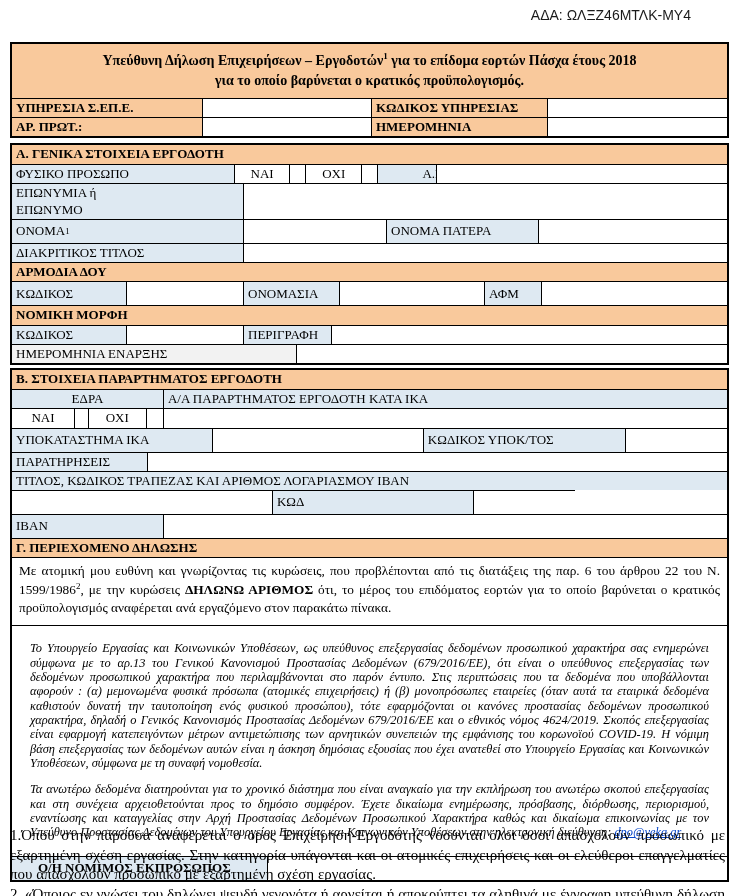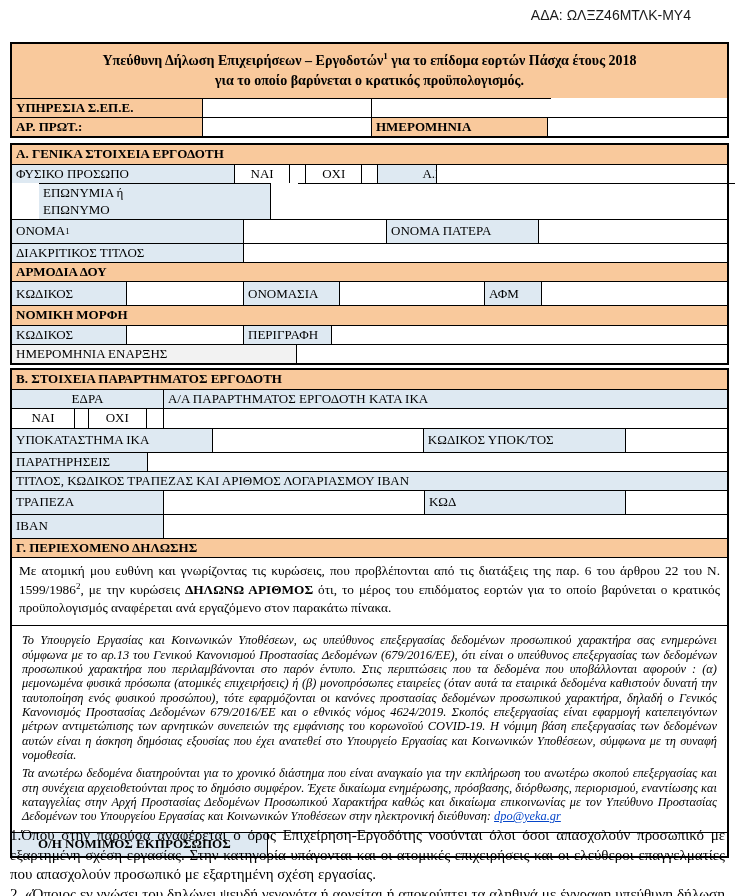--- a/index.html
+++ b/index.html
@@ -33,49 +33,50 @@
     padding:7px 30px 6px 30px;line-height:1.45;white-space:normal;
   }
   .para{
     display:block;white-space:normal;text-align:justify;
     font-size:13.3px;line-height:1.38;padding:4px 7px 8px 7px;
   }
   .gdpr{
     display:block;white-space:normal;text-align:justify;
     font-style:italic;font-size:12.4px;line-height:1.155;padding:3px 6px 4px 6px;
   }
-  .gdpr p{margin:4px;}
+  .gdpr p{margin:12px;}
   sup{font-size:9px;line-height:0;}
   .link{color:#0545c9;text-decoration:underline;cursor:pointer;}
   .footnotes{
     position:absolute;left:10px;width:715px;top:826px;
     font-size:15px;line-height:1.3;text-align:justify;
   }
   .footnotes p{margin:0;}
   .bold{font-weight:bold;}
-  .tall{min-height:34px;margin-left:27px;}
+  .tall{min-height:34px;}
   .mid{min-height:24px;}
 </style>
 </head>
 <body>
 
 <div class="page">
 
   <div class="ada">ΑΔΑ: ΩΛΞΖ46ΜΤΛΚ-ΜΥ4</div>
 
   <div class="tbl" style="top:42px;">
     <div class="row">
       <div class="cell orange titlecell full">
         <span>Υπεύθυνη Δήλωση Επιχειρήσεων – Εργοδοτών</span><sup>1</sup><span> για το επίδομα εορτών Πάσχα έτους 2018</span><br>
         <span>για το οποίο βαρύνεται ο κρατικός προϋπολογισμός.</span>
       </div>
     </div>
     <div class="row">
       <div class="cell orange" style="width:26.7%;">ΥΠΗΡΕΣΙΑ Σ.ΕΠ.Ε.</div>
       <div class="cell" style="width:23.65%;"></div>
+      <div class="cell orange" style="width:24.6%;">ΚΩΔΙΚΟΣ ΥΠΗΡΕΣΙΑΣ</div>
       <div class="cell" style="width:25.05%;"></div>
     </div>
     <div class="row">
       <div class="cell orange" style="width:26.7%;">ΑΡ. ΠΡΩΤ.:</div>
       <div class="cell" style="width:23.65%;"></div>
       <div class="cell orange" style="width:24.6%;">ΗΜΕΡΟΜΗΝΙΑ</div>
       <div class="cell" style="width:25.05%;"></div>
     </div>
   </div>
 
@@ -160,21 +161,20 @@
       <div class="cell mid" style="width:14.15%;"></div>
     </div>
     <div class="row">
       <div class="cell blue" style="width:19%;">ΠΑΡΑΤΗΡΗΣΕΙΣ</div>
       <div class="cell" style="width:81%;"></div>
     </div>
     <div class="row">
       <div class="cell blue full">ΤΙΤΛΟΣ, ΚΩΔΙΚΟΣ ΤΡΑΠΕΖΑΣ ΚΑΙ  ΑΡΙΘΜΟΣ ΛΟΓΑΡΙΑΣΜΟΥ ΙΒΑΝ</div>
     </div>
     <div class="row">
-      <div class="cell blue mid" style="width:21.25%;">ΤΡΑΠΕΖΑ</div>
       <div class="cell mid" style="width:36.5%;"></div>
       <div class="cell blue mid" style="width:28.1%;">ΚΩΔ</div>
       <div class="cell mid" style="width:14.15%;"></div>
     </div>
     <div class="row">
       <div class="cell blue mid" style="width:21.25%;">ΙΒΑΝ</div>
       <div class="cell mid" style="width:78.75%;"></div>
     </div>
     <div class="row">
       <div class="cell orange full">Γ. ΠΕΡΙΕΧΟΜΕΝΟ ΔΗΛΩΣΗΣ</div>

